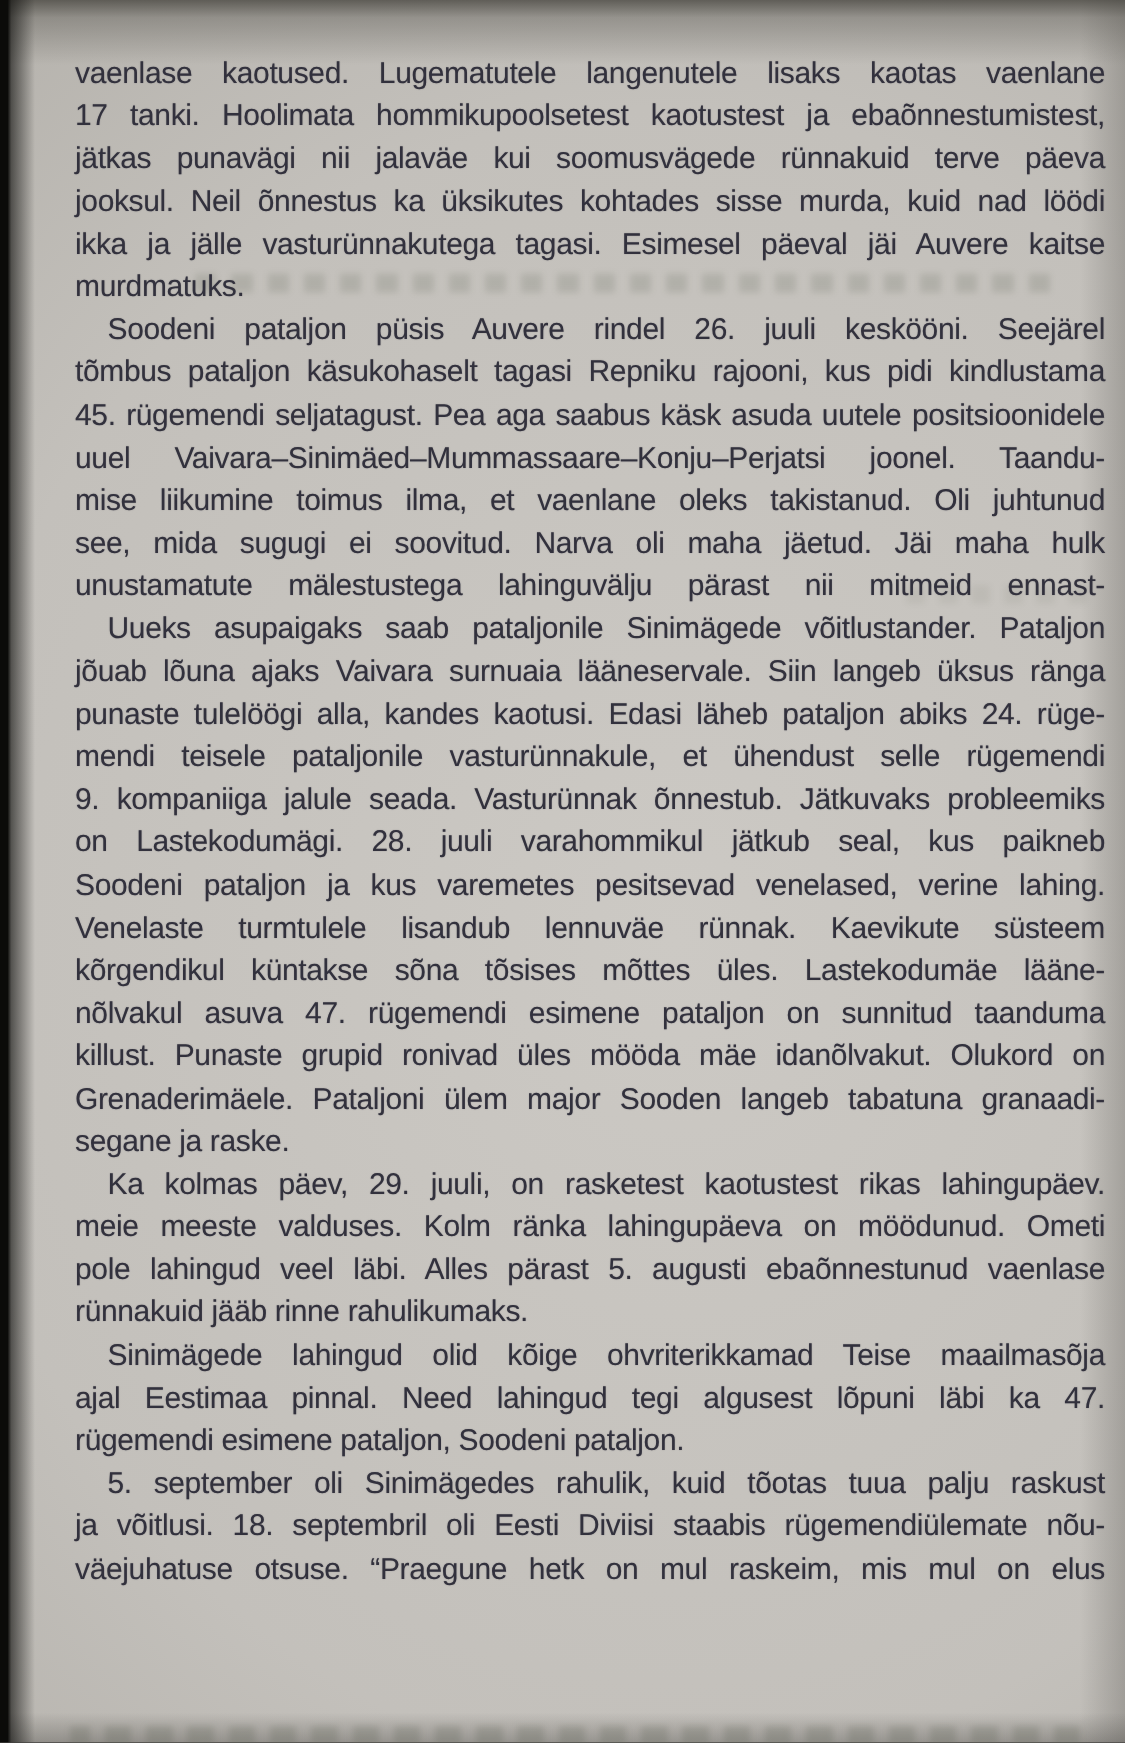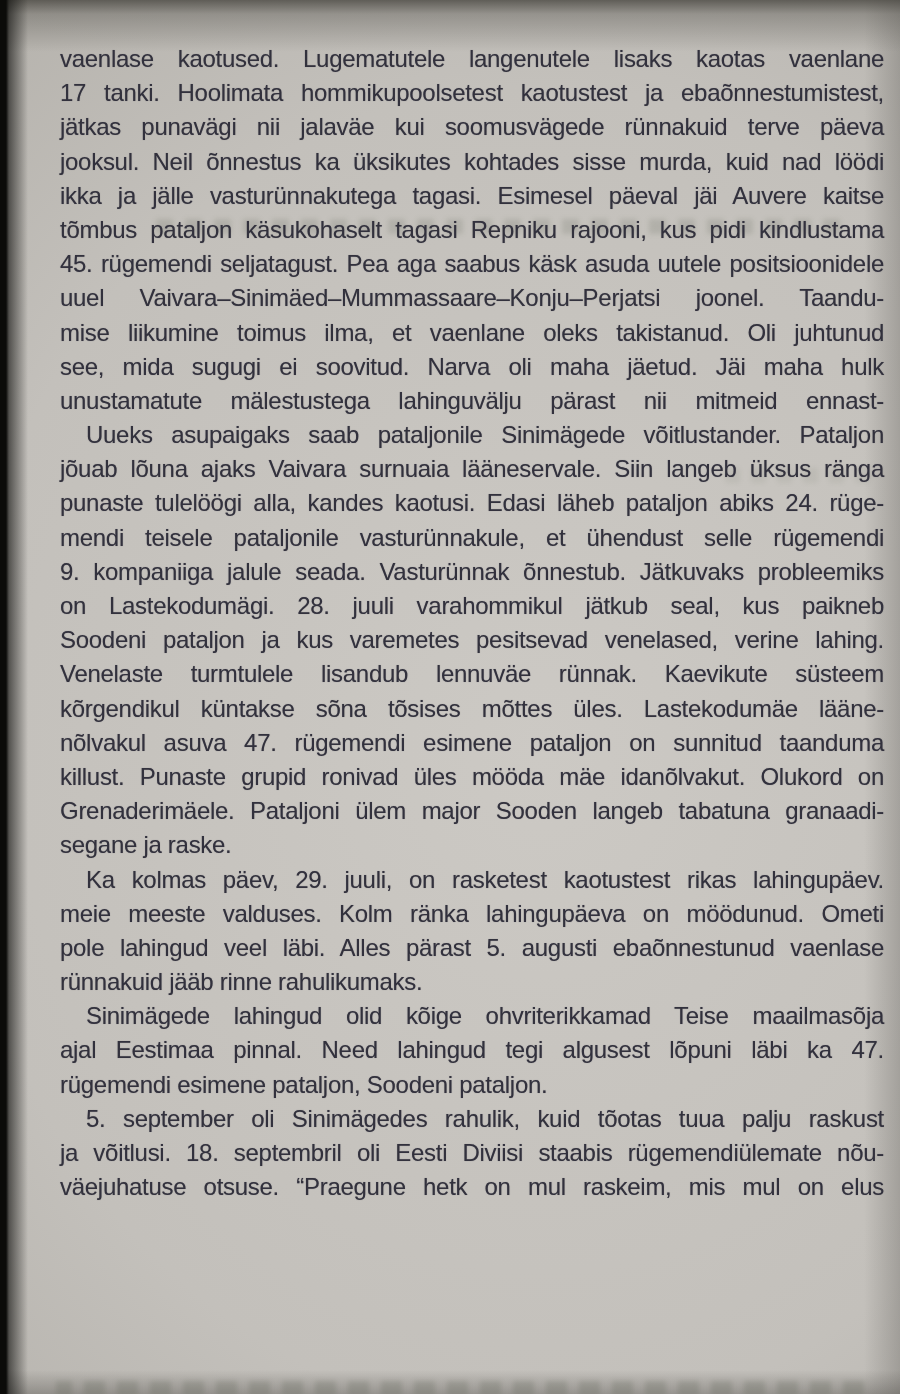--- a/index.html
+++ b/index.html
@@ -73,20 +73,22 @@
 <div class="photo">
   <div class="bleed bleed-1"></div>
   <div class="bleed bleed-3"></div>
   <div class="bleed bleed-2"></div>
   <div class="text-block" id="text-block">
       <div class="line">vaenlase kaotused. Lugematutele langenutele lisaks kaotas vaenlane</div>
       <div class="line">17 tanki. Hoolimata hommikupoolsetest kaotustest ja ebaõnnestumistest,</div>
       <div class="line">jätkas punavägi nii jalaväe kui soomusvägede rünnakuid terve päeva</div>
       <div class="line">jooksul. Neil õnnestus ka üksikutes kohtades sisse murda, kuid nad löödi</div>
       <div class="line">ikka ja jälle vasturünnakutega tagasi. Esimesel päeval jäi Auvere kaitse</div>
+      <div class="line para-end">murdmatuks.</div>
+      <div class="line indent">Soodeni pataljon püsis Auvere rindel 26. juuli keskööni. Seejärel</div>
       <div class="line">tõmbus pataljon käsukohaselt tagasi Repniku rajooni, kus pidi kindlustama</div>
       <div class="line">45. rügemendi seljatagust. Pea aga saabus käsk asuda uutele positsioonidele</div>
       <div class="line">uuel Vaivara–Sinimäed–Mummassaare–Konju–Perjatsi joonel. Taandu-</div>
       <div class="line">mise liikumine toimus ilma, et vaenlane oleks takistanud. Oli juhtunud</div>
       <div class="line">see, mida sugugi ei soovitud. Narva oli maha jäetud. Jäi maha hulk</div>
       <div class="line">unustamatute mälestustega lahinguvälju pärast nii mitmeid ennast-</div>
       <div class="line indent">Uueks asupaigaks saab pataljonile Sinimägede võitlustander. Pataljon</div>
       <div class="line">jõuab lõuna ajaks Vaivara surnuaia lääneservale. Siin langeb üksus ränga</div>
       <div class="line">punaste tulelöögi alla, kandes kaotusi. Edasi läheb pataljon abiks 24. rüge-</div>
       <div class="line">mendi teisele pataljonile vasturünnakule, et ühendust selle rügemendi</div>

